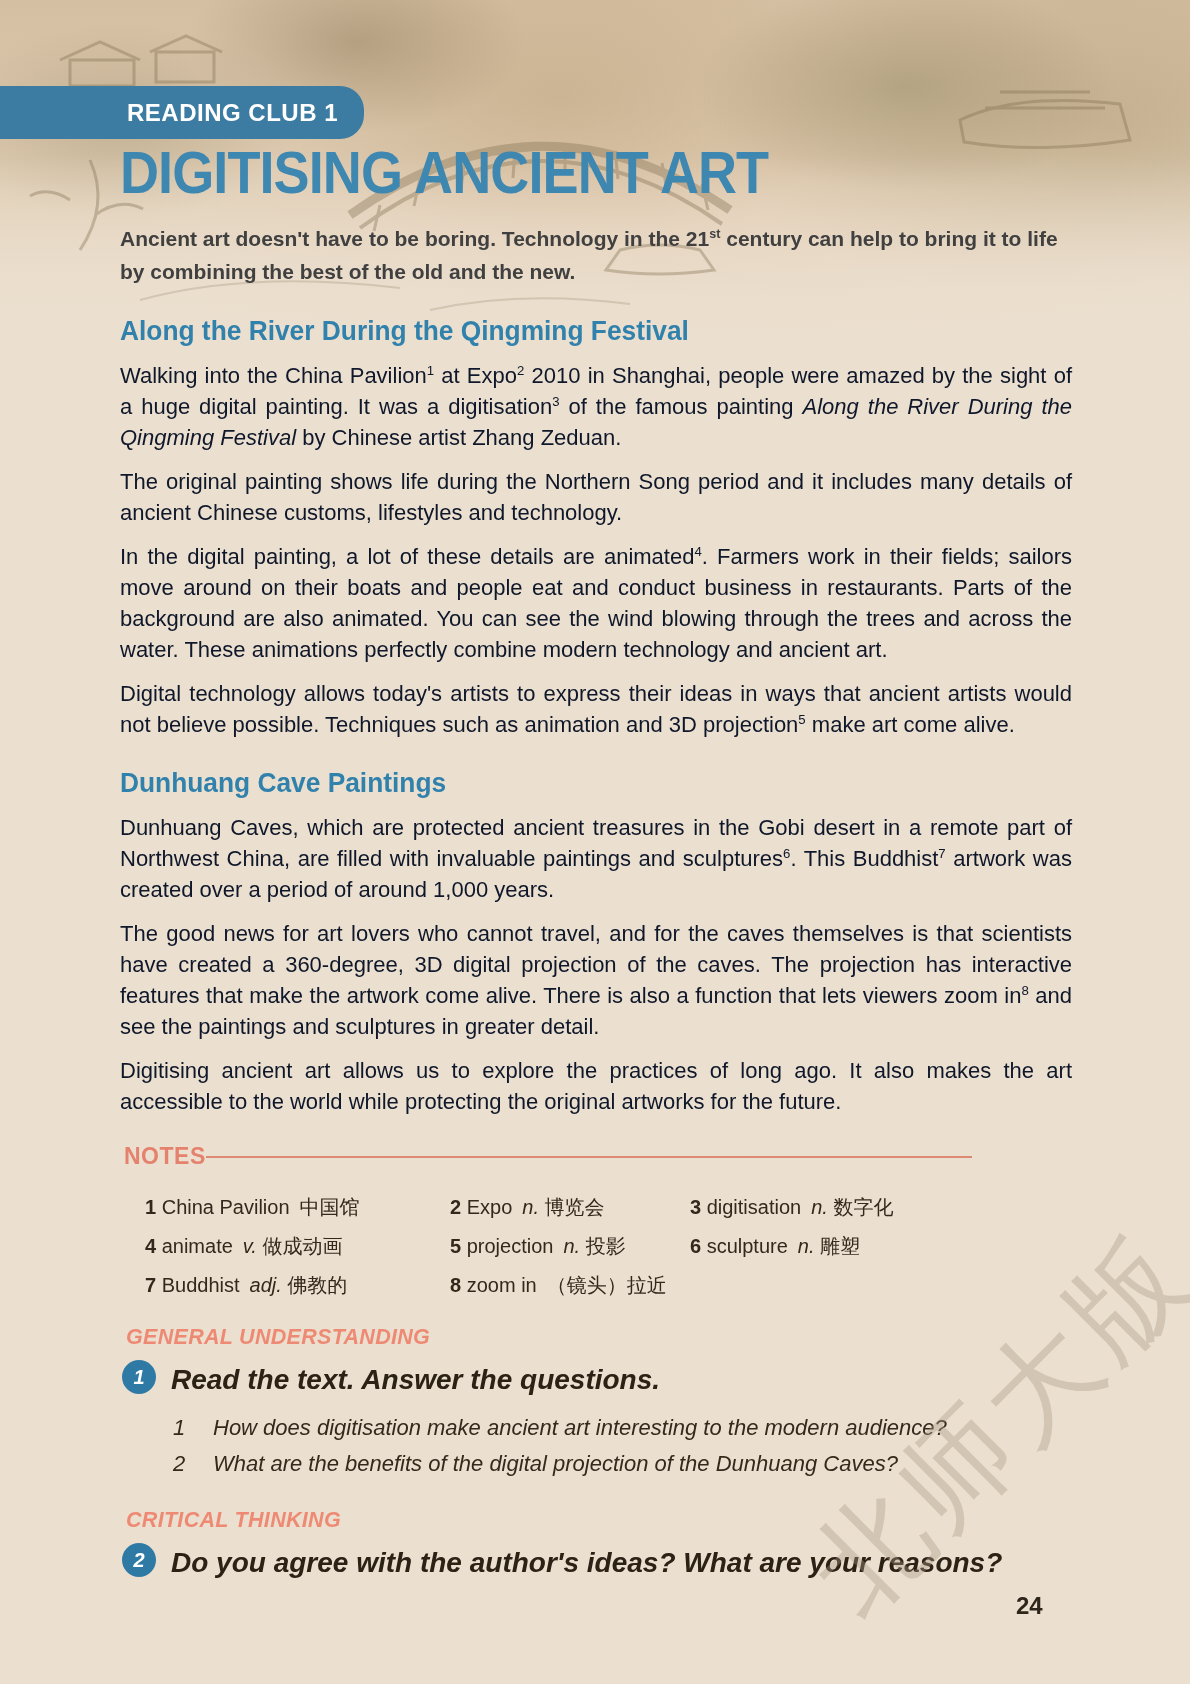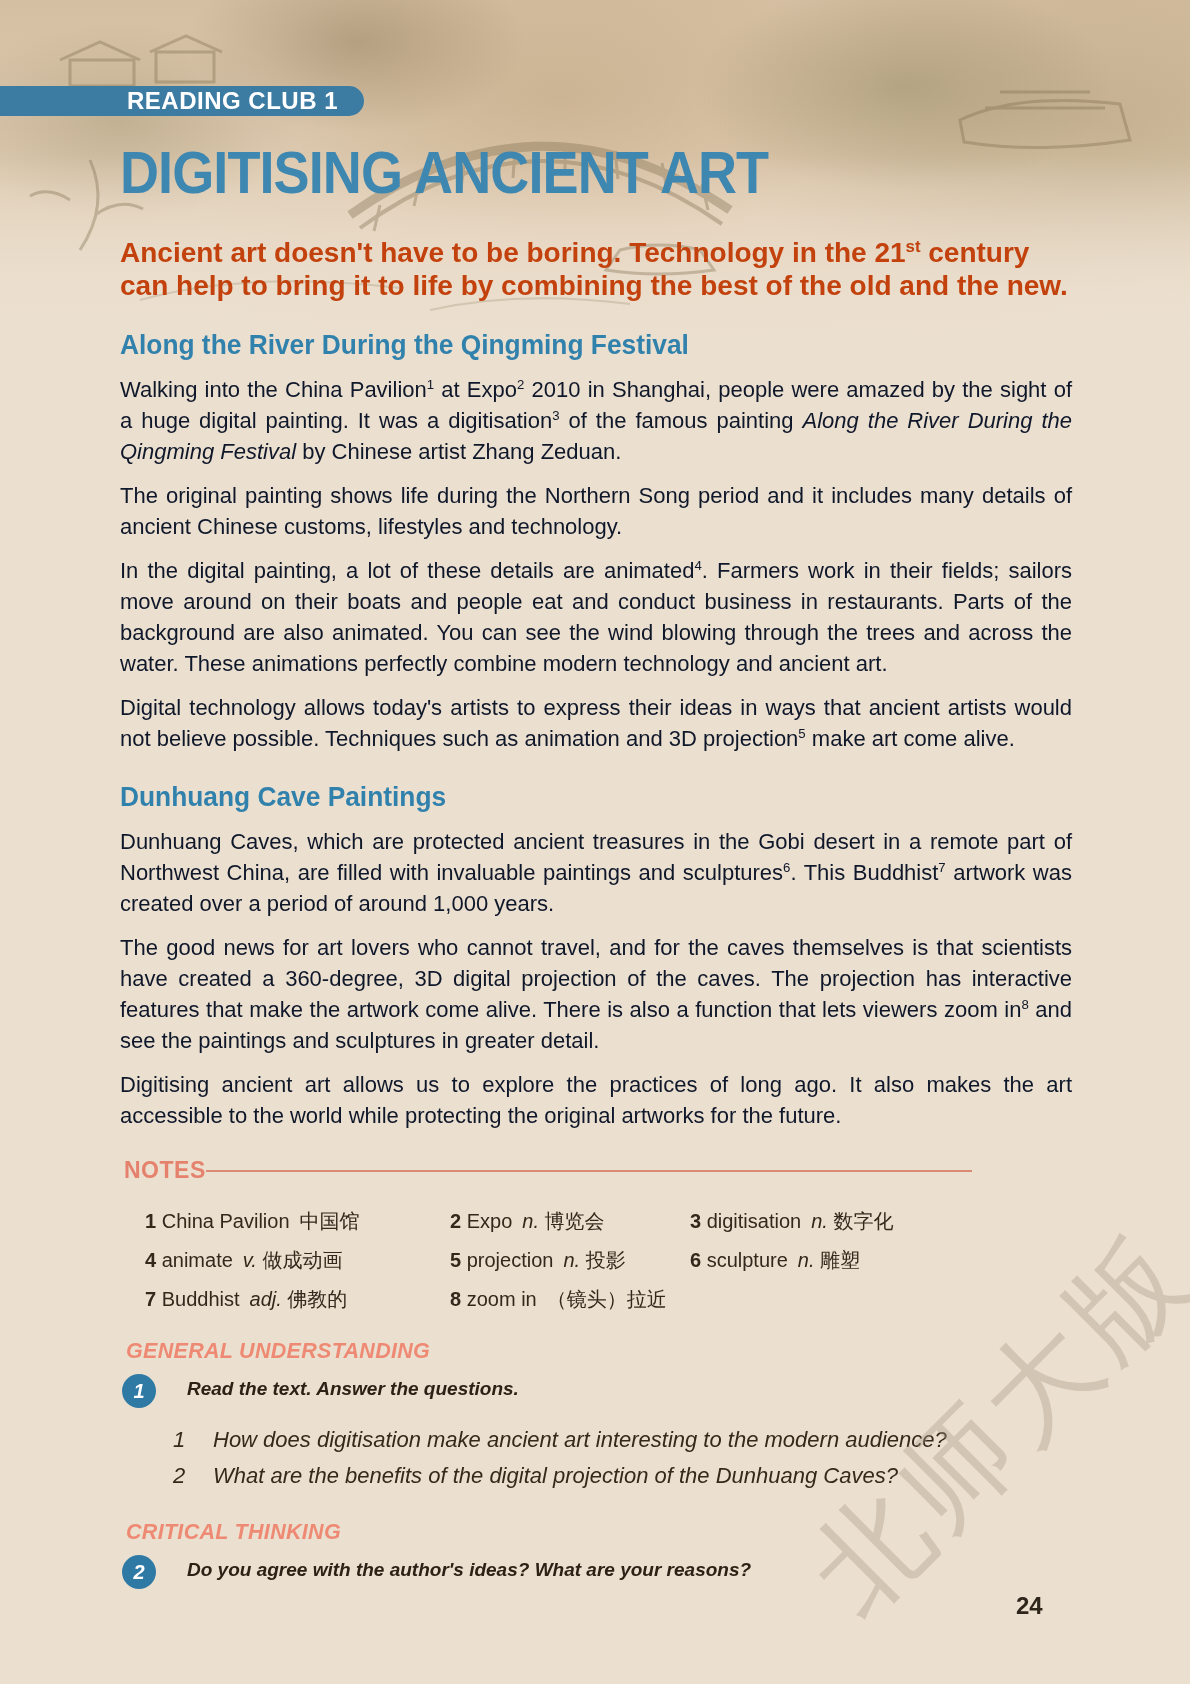--- a/index.html
+++ b/index.html
@@ -12,50 +12,50 @@
       linear-gradient(180deg, rgba(235,223,207,0) 45%, rgba(235,223,207,.85) 85%, #ebdfcf 100%),
       radial-gradient(300px 150px at 76% 25%, rgba(140,128,92,.40), rgba(140,128,92,0) 70%),
       radial-gradient(260px 140px at 10% 35%, rgba(150,134,100,.35), rgba(150,134,100,0) 70%),
       radial-gradient(240px 130px at 30% 12%, rgba(138,118,88,.42), rgba(138,118,88,0) 70%),
       radial-gradient(420px 190px at 47% 28%, rgba(186,158,118,.45), rgba(186,158,118,0) 75%),
       radial-gradient(520px 240px at 92% 35%, rgba(166,146,106,.42), rgba(166,146,106,0) 75%),
       radial-gradient(600px 220px at 55% 78%, rgba(224,186,152,.30), rgba(224,186,152,0) 80%),
       linear-gradient(180deg,#d5bfa2 0%,#ddcab0 45%,#e7d8c3 78%,#ebdfcf 100%);}
   .top-art svg{position:absolute;top:0;left:0;opacity:.45;}
 
-  .badge{position:absolute;top:86px;left:0;height:30px;display:flex;align-items:center;
+  .badge{position:absolute;top:86px;left:0;height:53px;display:flex;align-items:center;
     padding:0 26px 0 127px;background:#3c7ca3;border-radius:0 24px 24px 0;
     color:#fff;font-weight:700;font-size:24px;letter-spacing:.5px;text-align:center;}
 
   .content{position:relative;padding:142px 0 0 120px;width:952px;}
 
   h1.title{margin:0;font-size:60px;line-height:62px;font-weight:800;color:#3e87b1;
     letter-spacing:-1px;white-space:nowrap;transform:scaleX(.9);transform-origin:left;}
 
-  .intro{margin:32px 0 0;font-size:28px;line-height:33px;font-weight:700;color:#c2410c;}
+  .intro{margin:18px 0 0;font-size:21px;line-height:33px;font-weight:700;color:#404040;}
 
   h2.section-heading{margin:26px 0 12px;font-size:28px;line-height:34px;font-weight:700;
     color:#3181ad;white-space:nowrap;transform:scaleX(.94);transform-origin:left;}
   p.para{margin:0 0 13px;font-size:22px;line-height:31px;text-align:justify;color:#0f172a;}
   p.para sup,.intro sup{font-size:.6em;line-height:0;}
 
   .notes-head{display:flex;align-items:center;gap:0;width:848px;margin:26px 0 0 4px;}
   .notes-label{color:#e5826d;font-weight:700;font-size:23px;letter-spacing:.5px;}
   .notes-rule{flex:1;height:2px;background:#dd8a74;}
   .notes-grid{display:grid;grid-template-columns:305px 240px 1fr;row-gap:12px;
     margin:24px 0 0 25px;font-size:20px;color:#33281c;}
   .note-num{font-weight:700;}
   .note-pos{font-style:italic;}
 
   .exercises{margin-left:6px;font-style:italic;}
   .ex-category{margin:26px 0 10px;color:#ee8a74;font-weight:700;font-size:21.5px;letter-spacing:.3px;}
   .ex-row{display:flex;align-items:flex-start;gap:15px;margin:4px 0 10px -4px;}
   .ex-badge{flex:0 0 34px;width:34px;height:34px;border-radius:50%;background:#2f7aa5;
     color:#fff;font-weight:700;font-size:20px;display:flex;align-items:center;justify-content:center;}
-  .ex-instruction{margin:4px 16px 0;font-size:19px;font-weight:700;color:#2c2115;}
+  .ex-instruction{margin:4px 0 0;font-size:28px;font-weight:700;color:#2c2115;}
   .questions{margin:14px 0 8px 47px;}
   .q-row{display:flex;font-size:22px;line-height:36px;color:#35291c;}
   .q-num{flex:0 0 40px;}
 
   .watermark{position:absolute;left:765px;top:1355px;width:460px;text-align:center;
     transform:rotate(-45deg);font-family:"DejaVu Serif",serif;font-size:112px;
     letter-spacing:8px;color:rgba(171,156,134,.38);white-space:nowrap;pointer-events:none;}
   .page-num{position:absolute;left:1016px;top:1592px;font-size:24px;font-weight:700;color:#2f261b;}
 </style>
 </head>

